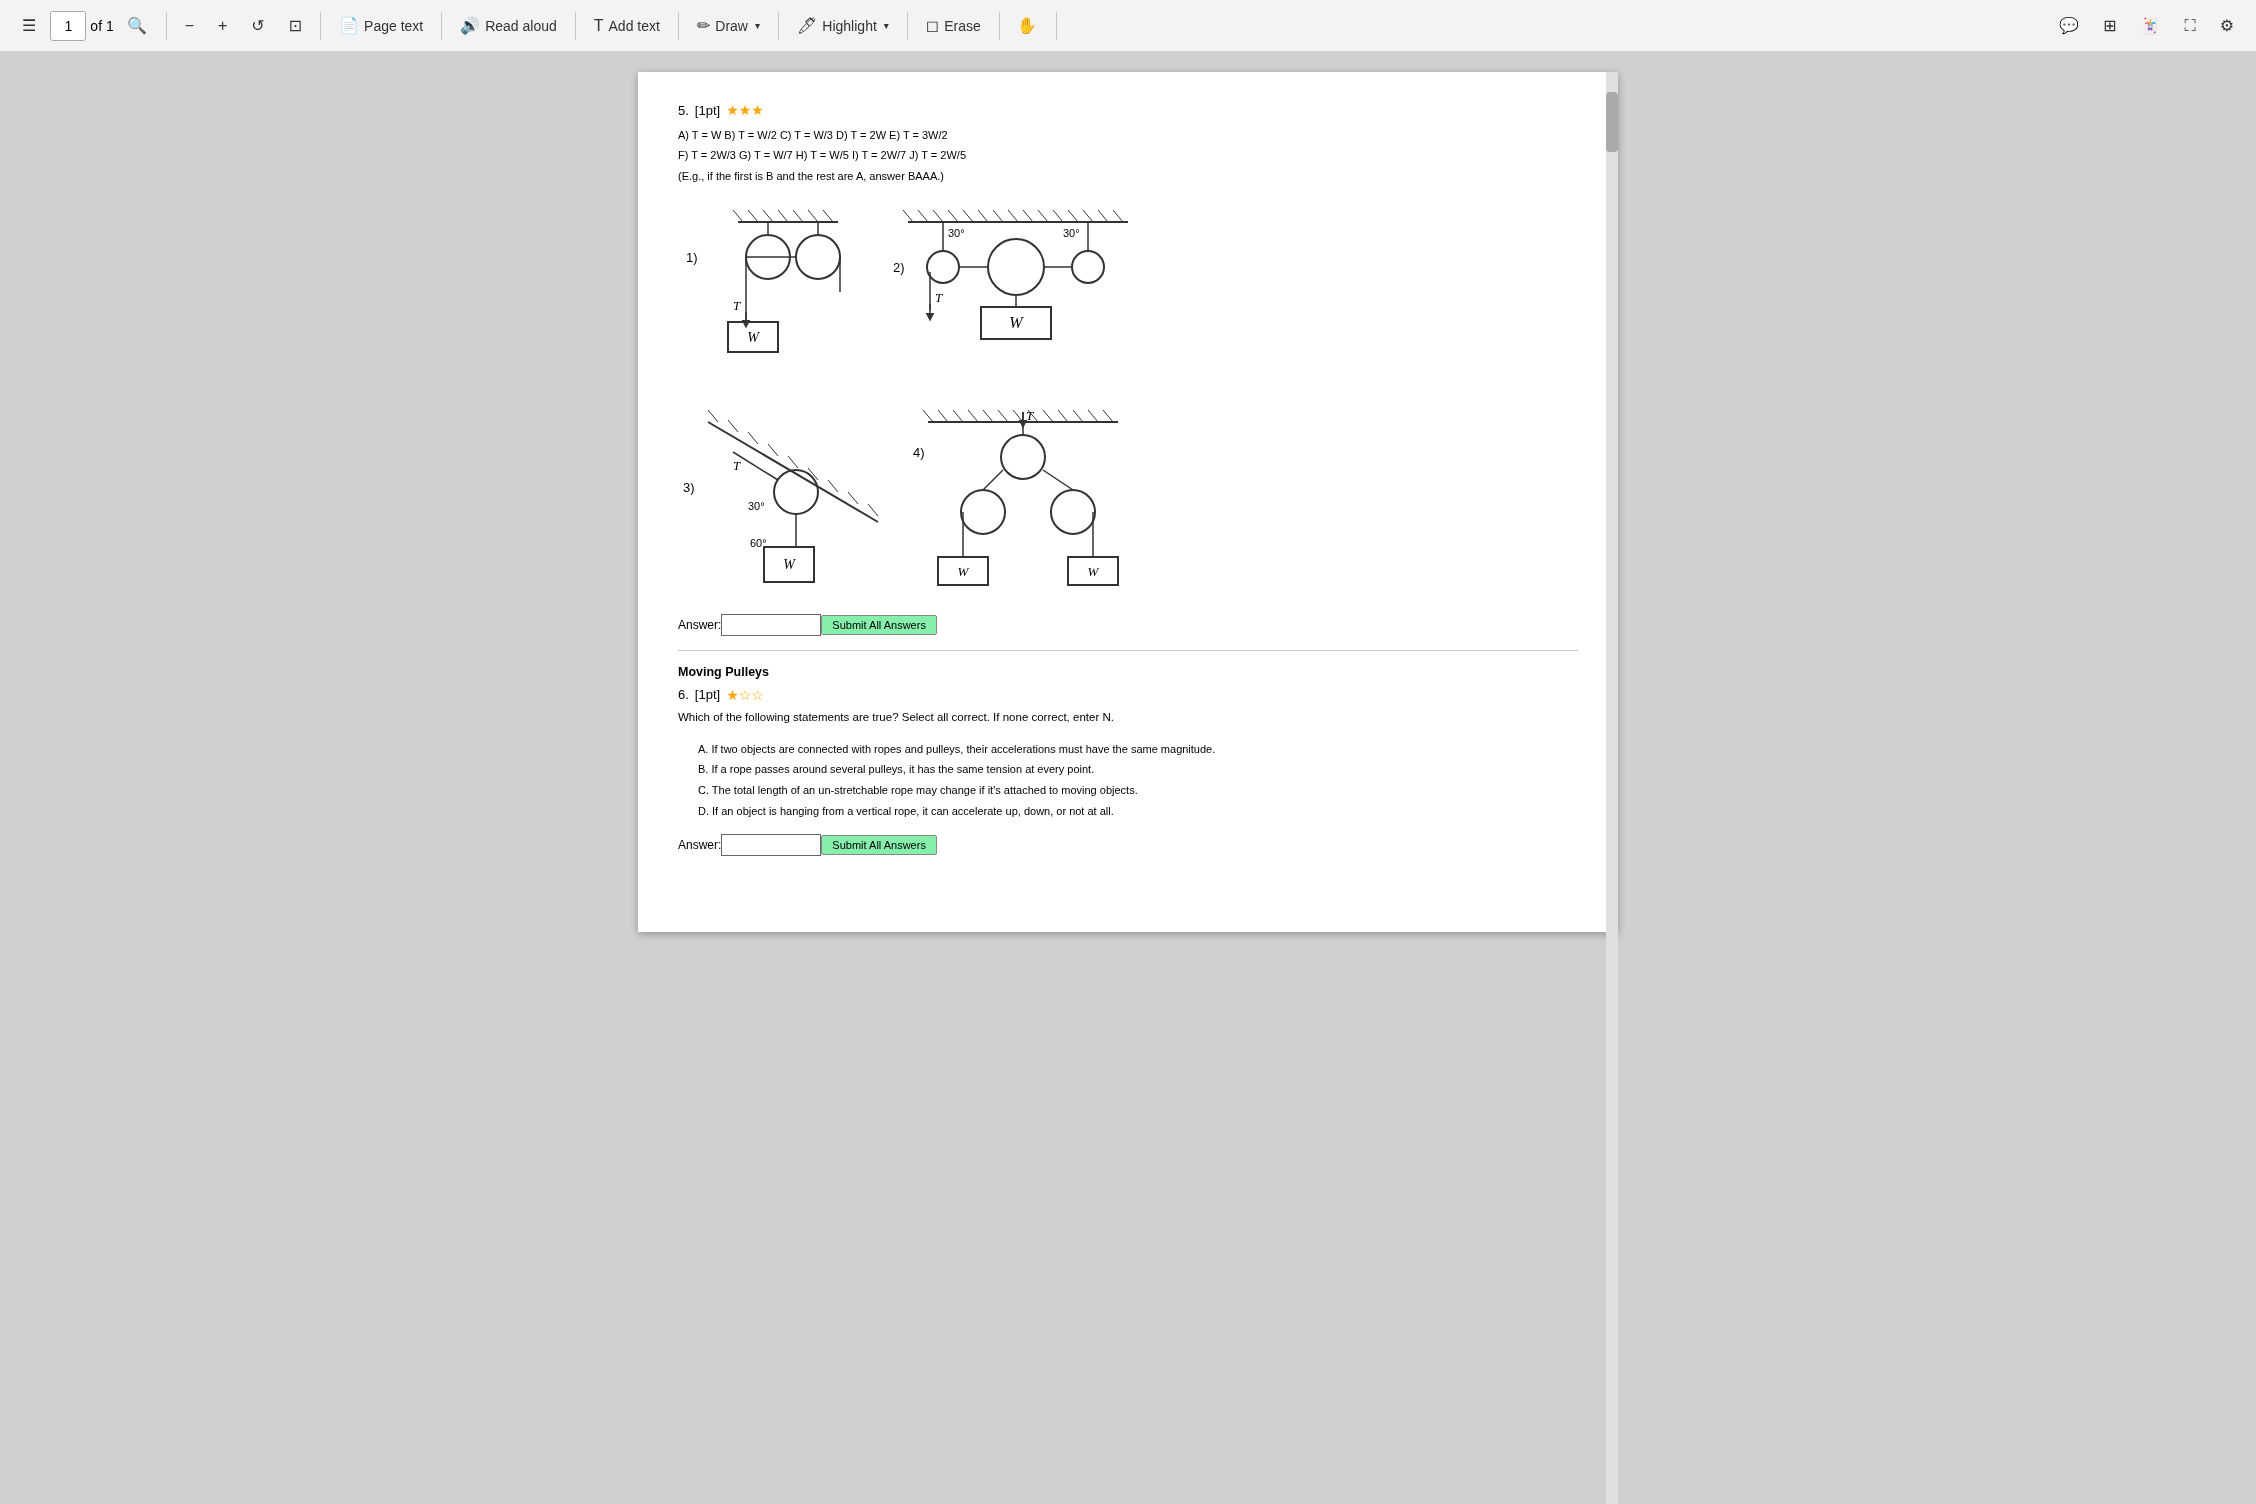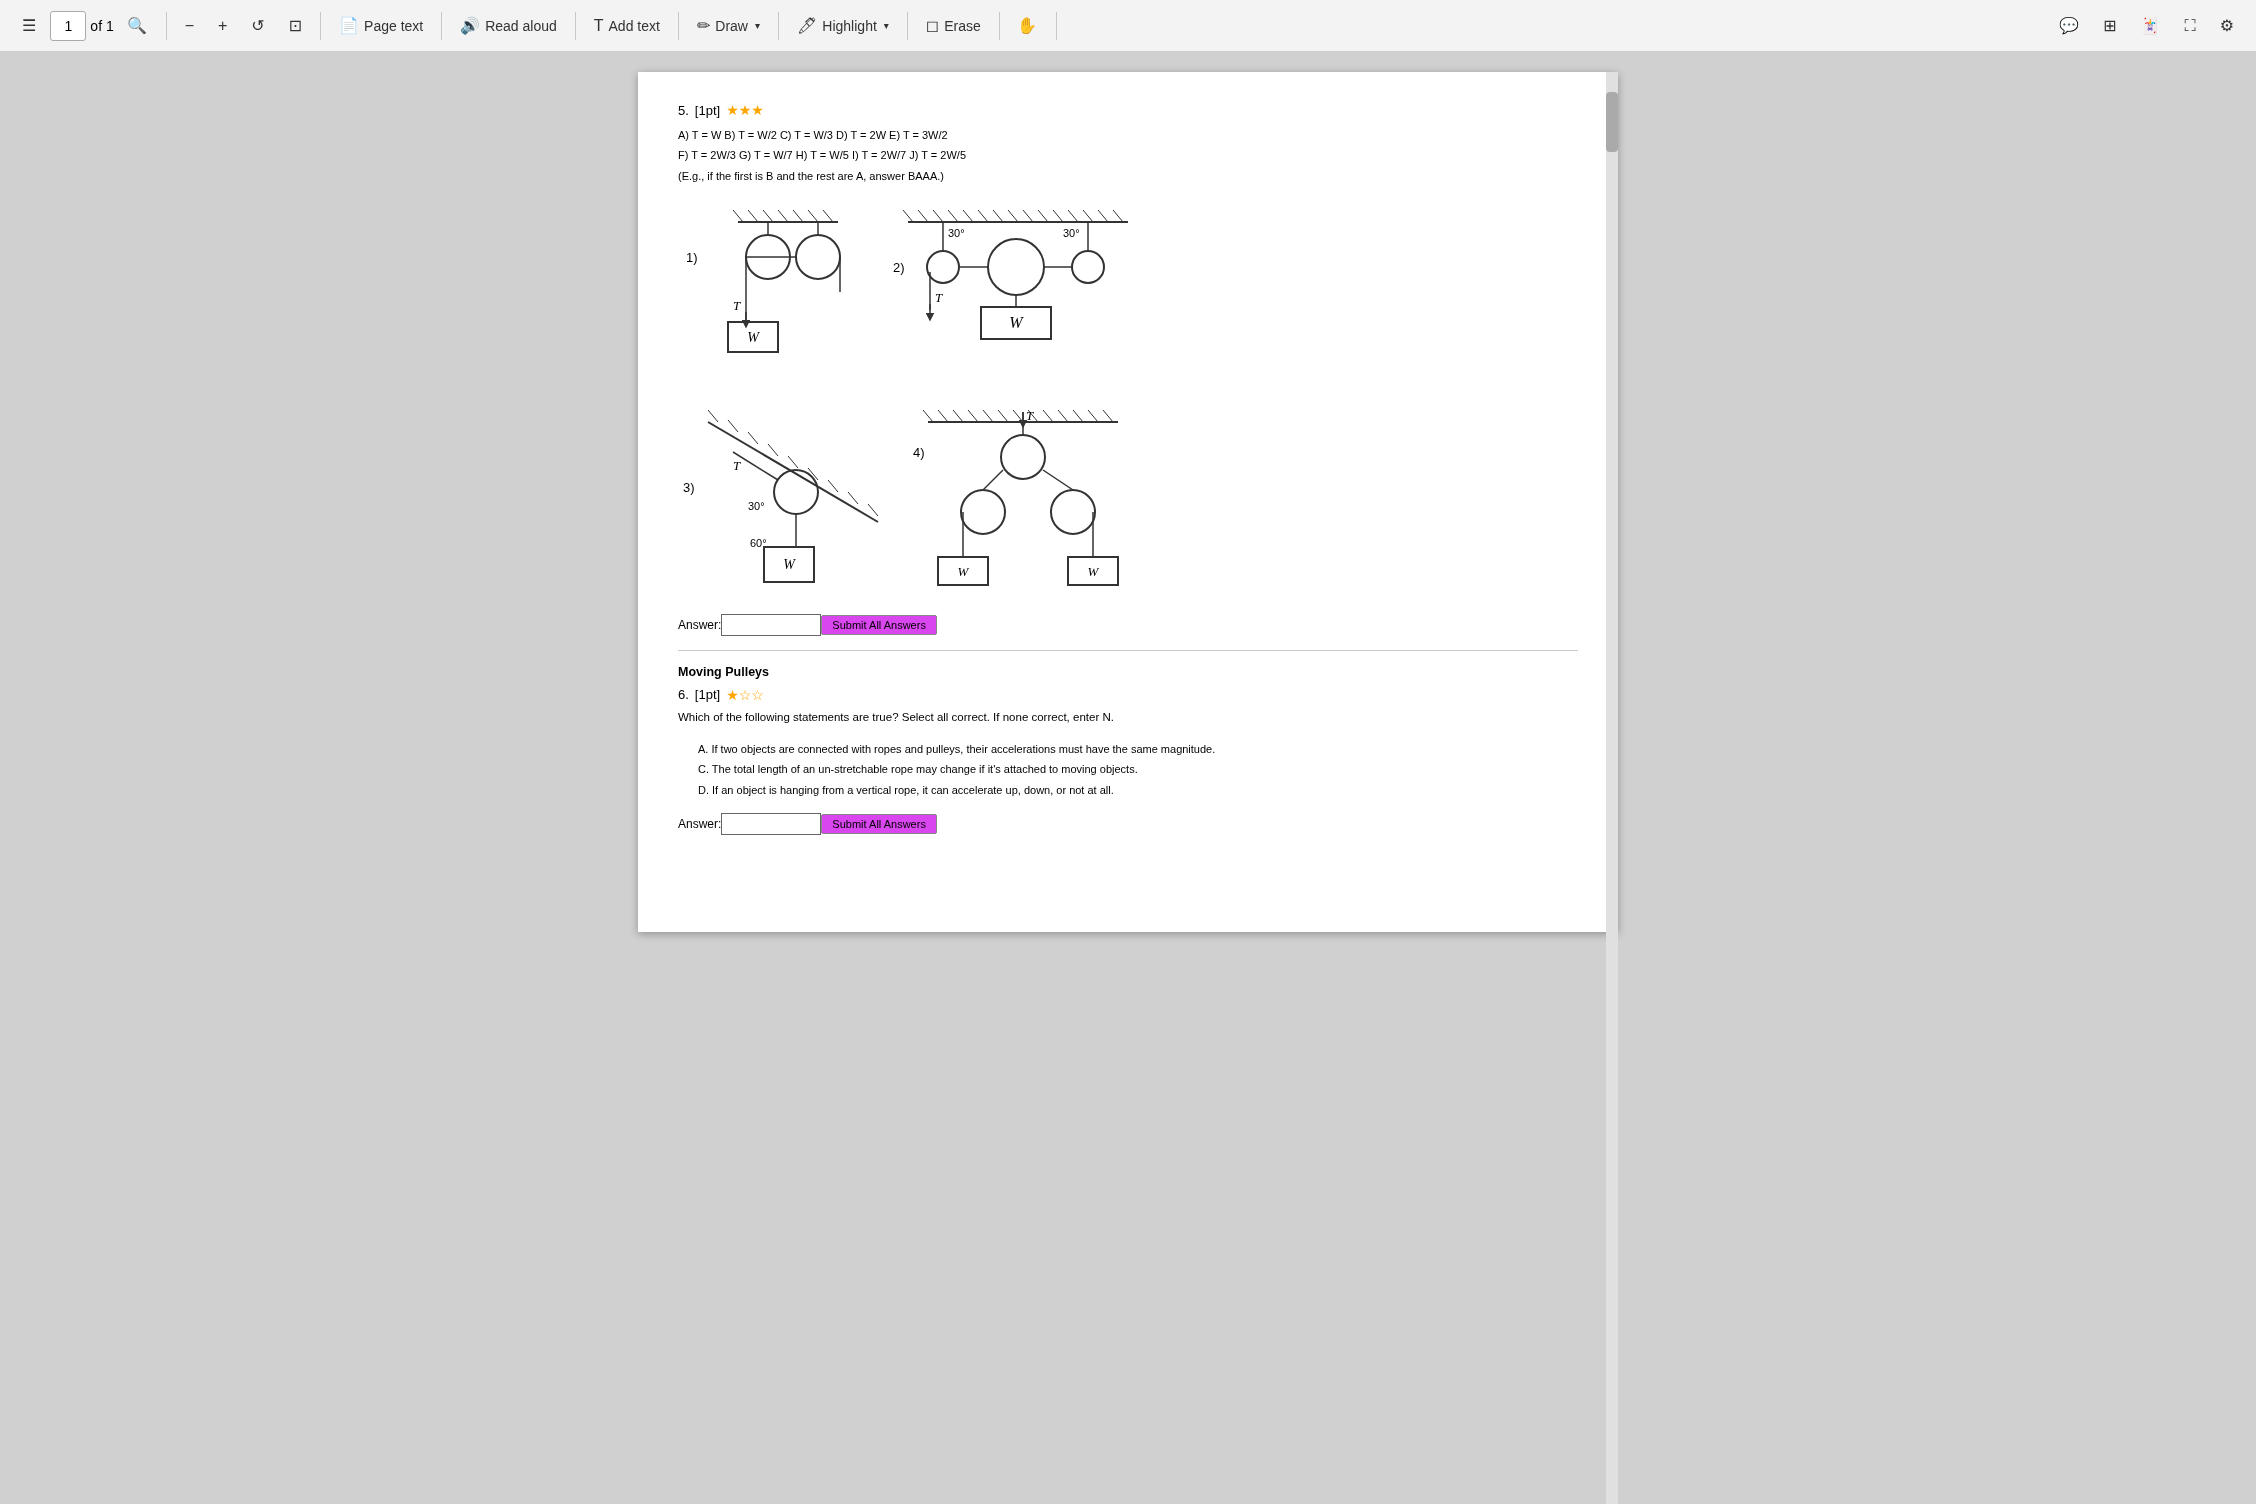--- a/index.html
+++ b/index.html
@@ -157,21 +157,21 @@
     .answer-label { font-size: 12px; }
     .answer-input {
       width: 100px;
       height: 22px;
       border: 1px solid #666;
       font-size: 11px;
       padding: 2px 4px;
     }
     .submit-btn {
       padding: 3px 10px;
-      background: #d946ef;
+      background: #86efac;
       border: 1px solid #888;
       border-radius: 2px;
       font-size: 11px;
       cursor: pointer;
     }
 
     
     .section-divider {
       border: none;
       border-top: 1px solid #ccc;
@@ -515,20 +515,21 @@
       <div class="question-header">
         <span>6.</span>
         <span>[1pt]</span>
         <span class="stars">★☆☆</span>
       </div>
 
       <div class="q6-text">Which of the following statements are true? Select all correct. If none correct, enter N.</div>
 
       <div class="q6-list">
         <div>A. If two objects are connected with ropes and pulleys, their accelerations must have the same magnitude.</div>
+        <div>B. If a rope passes around several pulleys, it has the same tension at every point.</div>
         <div>C. The total length of an un-stretchable rope may change if it's attached to moving objects.</div>
         <div>D. If an object is hanging from a vertical rope, it can accelerate up, down, or not at all.</div>
       </div>
 
       <div class="answer-row">
         <span class="answer-label">Answer:</span>
         <input type="text" class="answer-input" style="">
         <button class="submit-btn">Submit All Answers</button>
       </div>
 

